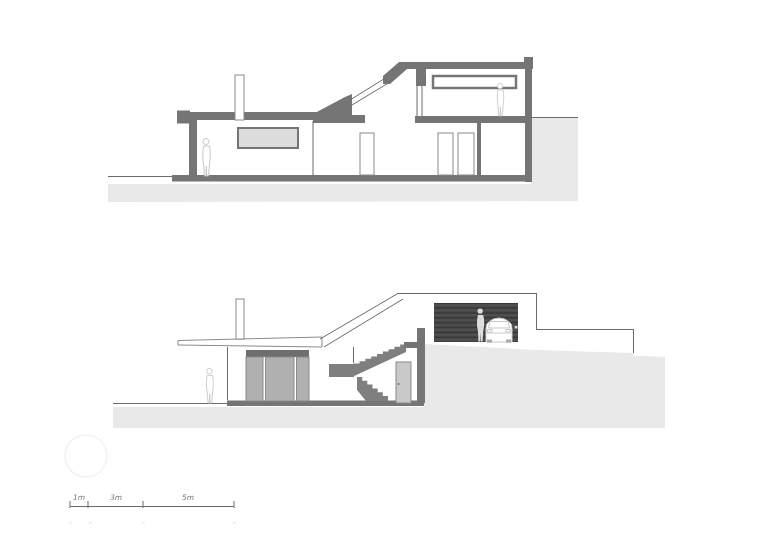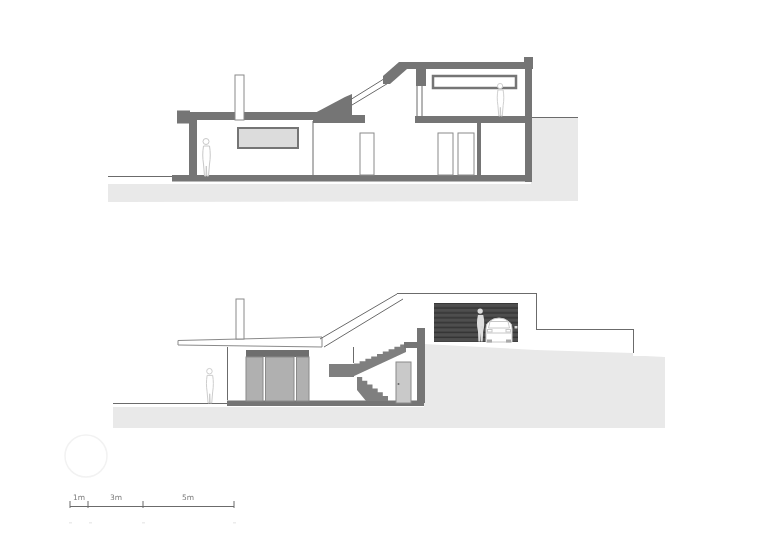--- a/index.html
+++ b/index.html
@@ -3,20 +3,21 @@
 <meta charset="utf-8">
 <title>Architectural Sections</title>
 <style>
   html,body{margin:0;padding:0;background:#fff;}
   #canvas{
     position:relative;
     width:768px;height:543px;
     background:var(--c-background,#ffffff);
     overflow:hidden;
     font-family:"Liberation Sans", sans-serif;
+    font-style:italic;
   }
   svg{position:absolute;left:0;top:0;display:block;}
 
   
   .f-wall{fill:var(--c-wall,#757575);}
   .f-earth{fill:var(--c-earth,#e9e9e9);}
   .f-stair{fill:var(--c-stair,#7f7f7f);}
   .f-clerestory{fill:var(--c-clerestory,#dcdcdc);stroke:var(--c-wall,#757575);stroke-width:2;}
   .f-glass{fill:var(--c-glass,#b0b0b0);stroke:var(--c-outline,#8a8a8a);stroke-width:1;}
   .f-header{fill:var(--c-header,#6e6e6e);}

